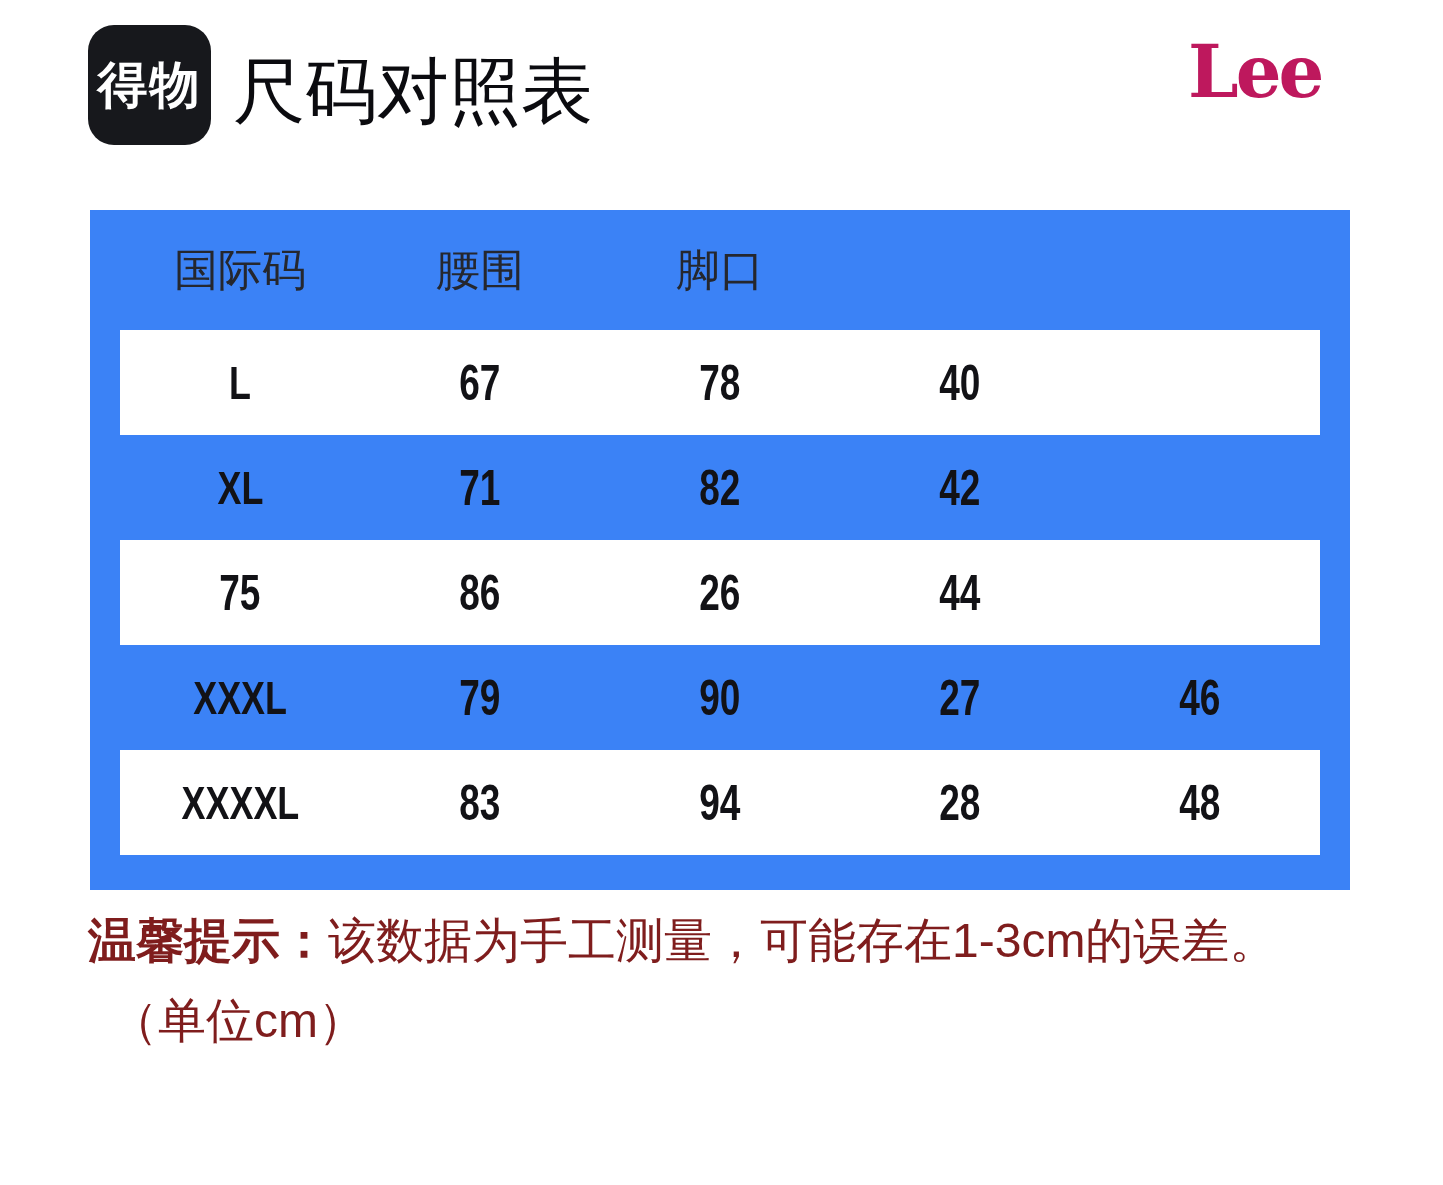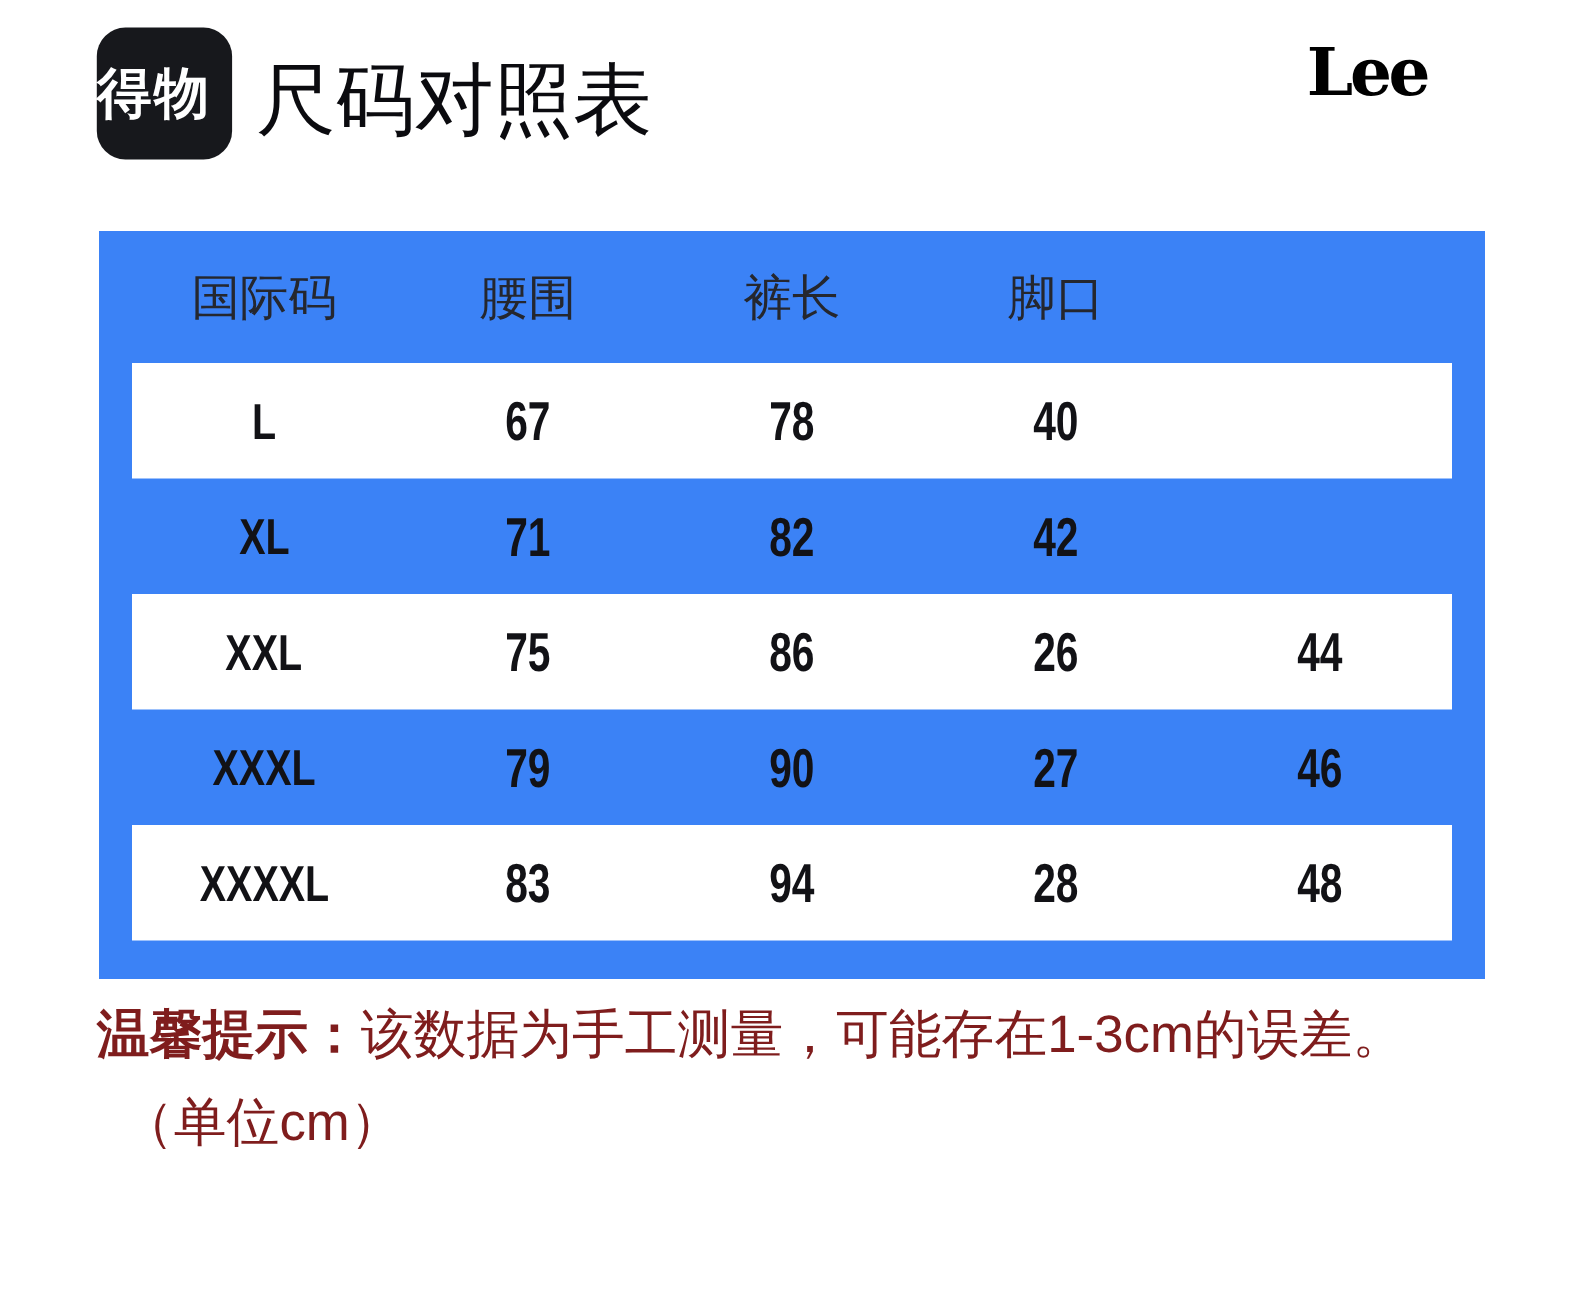--- a/index.html
+++ b/index.html
@@ -12,42 +12,42 @@
     overflow: hidden;
   }
   .page { position: relative; width: 1443px; height: 1185px; background: #ffffff; }
 
   
   .app-logo {
     position: absolute; left: 88px; top: 25px;
     width: 123px; height: 120px;
     background: #17181c;
     border-radius: 26px;
-    display: flex; align-items: center; justify-content: flex-start;
+    display: flex; align-items: center; justify-content: center;
   }
   .app-logo-text {
     color: #ffffff;
     font-size: 50px; font-weight: 700;
     letter-spacing: 2px;
     line-height: 1;
   }
   .page-title {
     position: absolute; left: 233px; top: 55px;
     font-size: 72px; line-height: 1;
     font-weight: 500;
     color: #0b0b0f;
     white-space: nowrap;
   }
   .brand-logo {
     position: absolute; left: 1188px; top: 36px;
     font-family: "DejaVu Serif", serif;
     font-weight: 700;
-    font-size: 60px; line-height: 1;
+    font-size: 72px; line-height: 1;
     letter-spacing: -3px;
-    color: #000000;
+    color: #be185d;
     white-space: nowrap;
   }
 
   
   .table-card {
     position: absolute; left: 90px; top: 210px;
     width: 1260px; height: 680px;
     background: #3b82f6;
   }
   .table-head {
@@ -112,40 +112,38 @@
 
   <h1 class="page-title">尺码对照表</h1>
 
   <div class="brand-logo">Lee</div>
 
   <div class="table-card">
 
     <div class="table-head">
       <div class="th">国际码</div>
       <div class="th">腰围</div>
-      <div class="th">裤长</div>
       <div class="th">脚口</div>
     </div>
 
     <div class="t-row t-row--white">
       <div class="td"><span class="size-label">L</span></div>
       <div class="td"><span class="num">67</span></div>
       <div class="td"><span class="num">78</span></div>
       <div class="td"><span class="num">40</span></div>
     </div>
 
     <div class="t-row">
       <div class="td"><span class="size-label">XL</span></div>
       <div class="td"><span class="num">71</span></div>
       <div class="td"><span class="num">82</span></div>
       <div class="td"><span class="num">42</span></div>
     </div>
 
     <div class="t-row t-row--white">
-      <div class="td"><span class="size-label">XXL</span></div>
       <div class="td"><span class="num">75</span></div>
       <div class="td"><span class="num">86</span></div>
       <div class="td"><span class="num">26</span></div>
       <div class="td"><span class="num">44</span></div>
     </div>
 
     <div class="t-row">
       <div class="td"><span class="size-label">XXXL</span></div>
       <div class="td"><span class="num">79</span></div>
       <div class="td"><span class="num">90</span></div>

